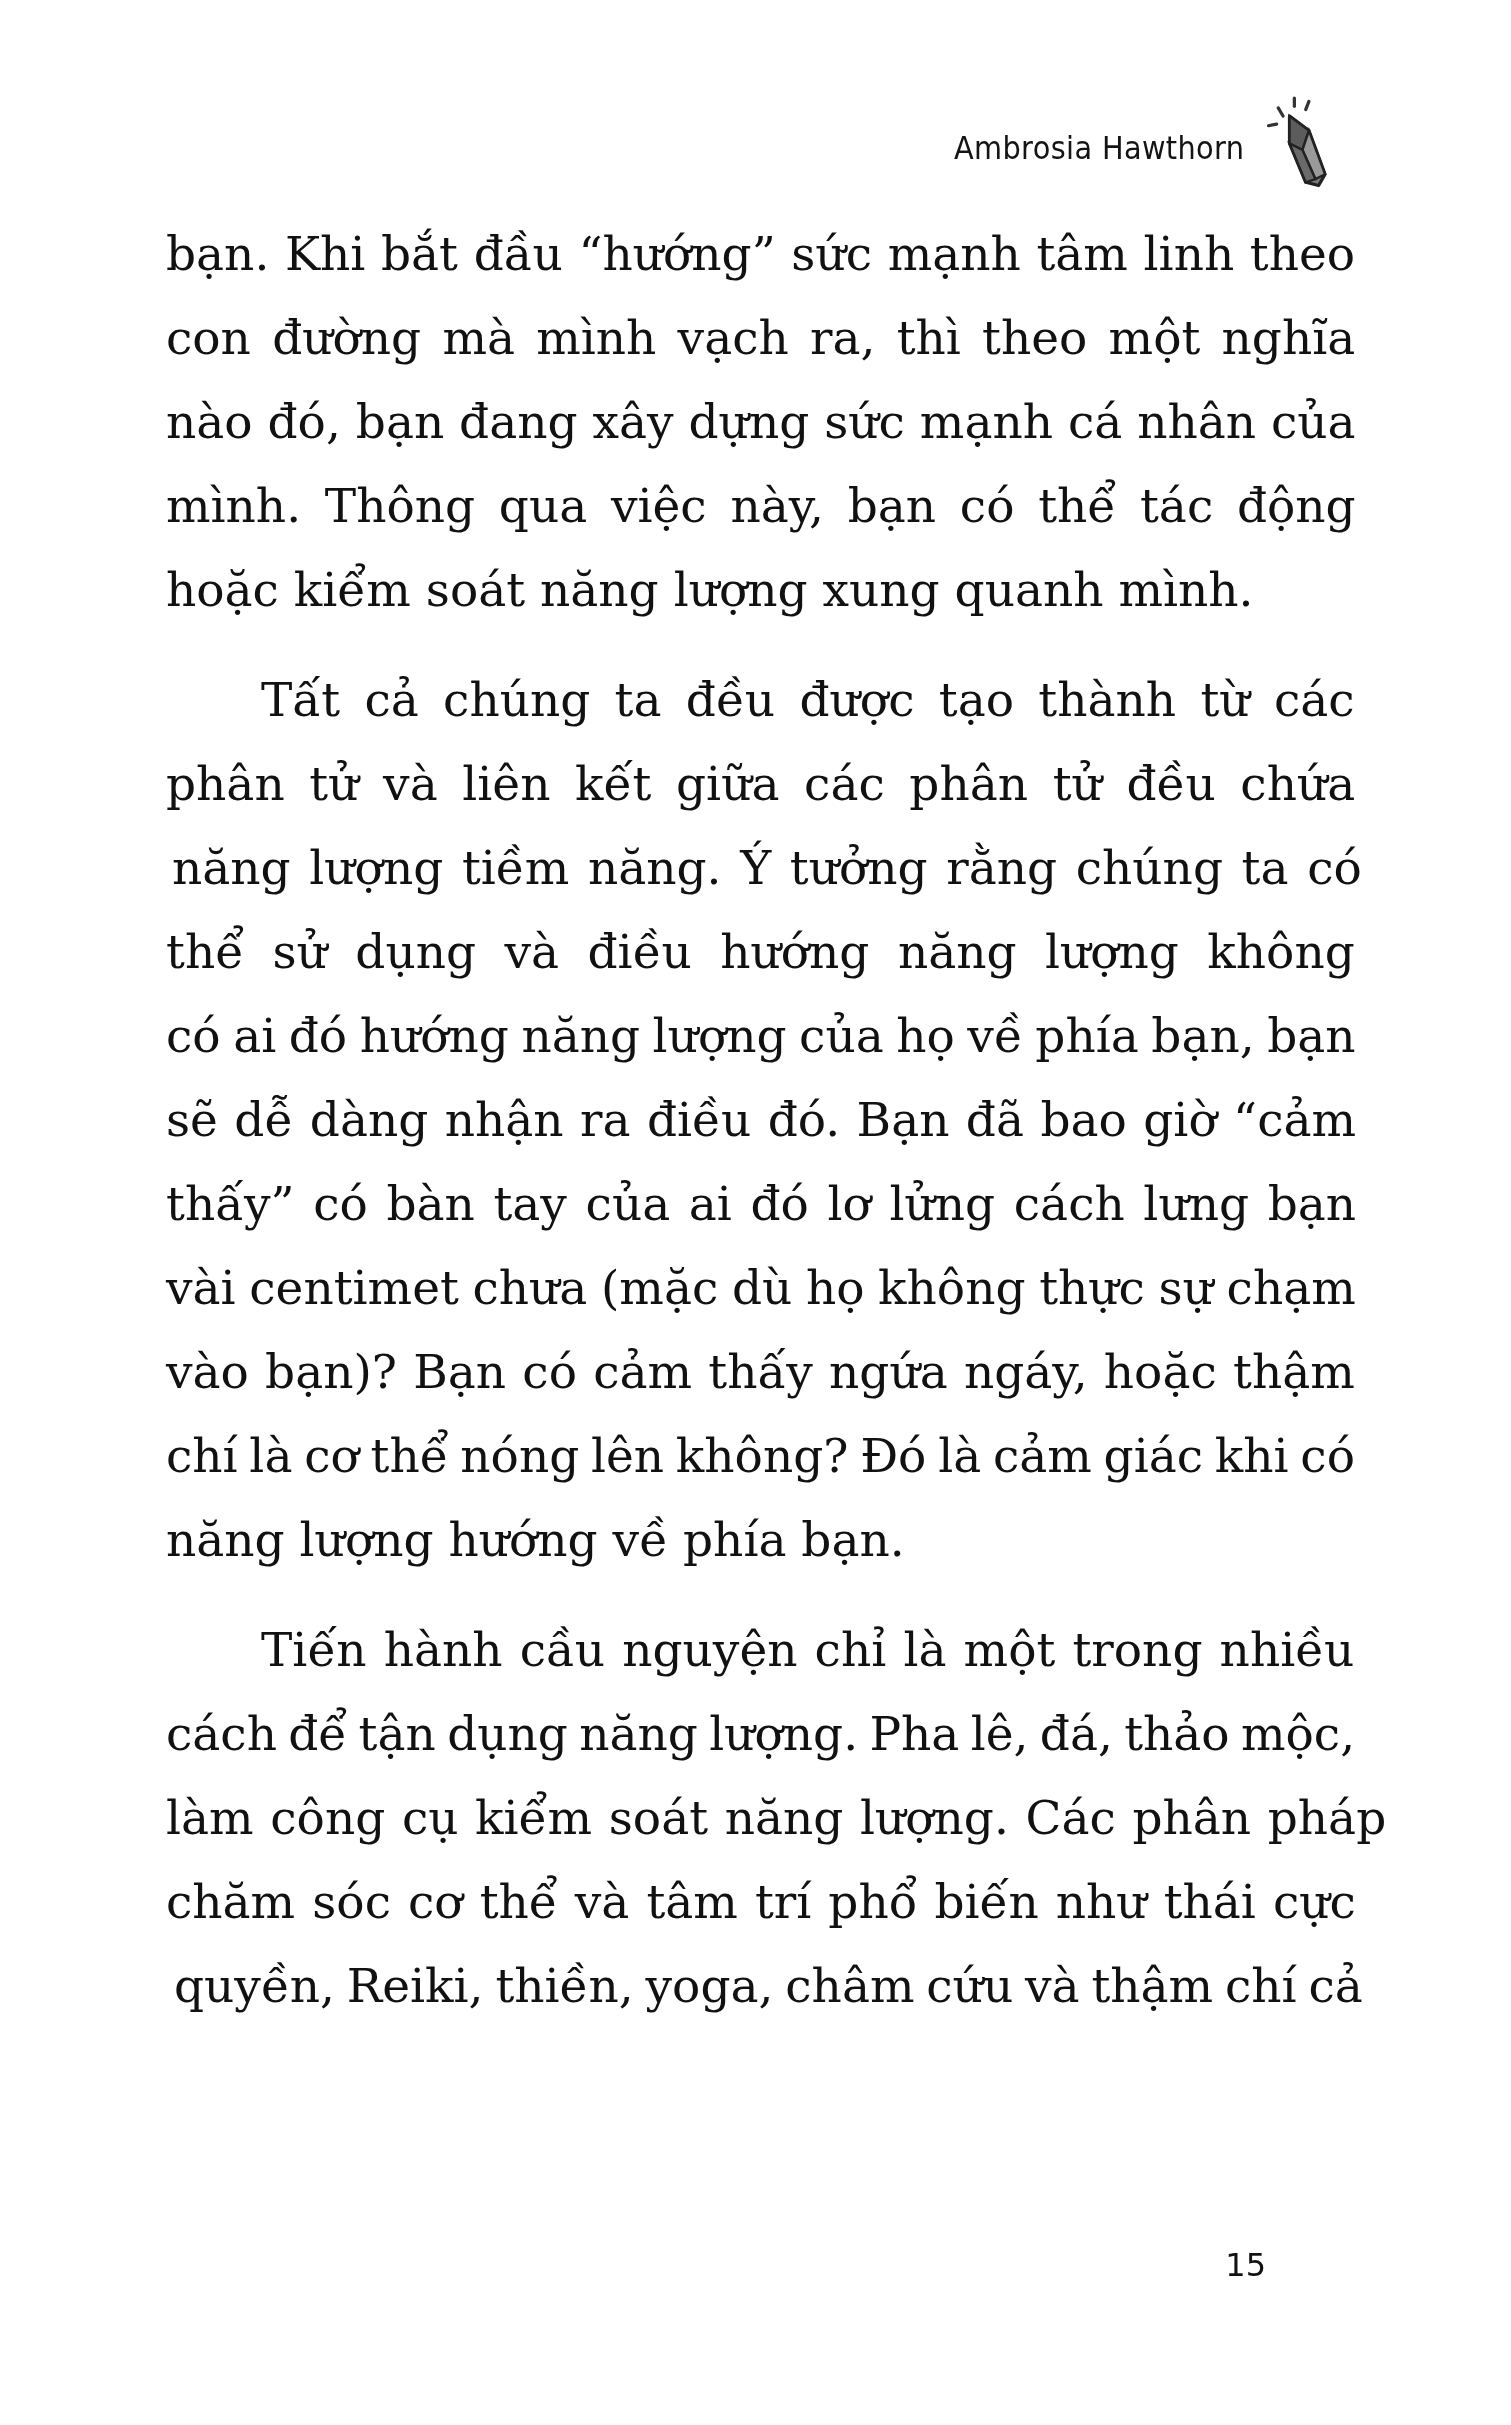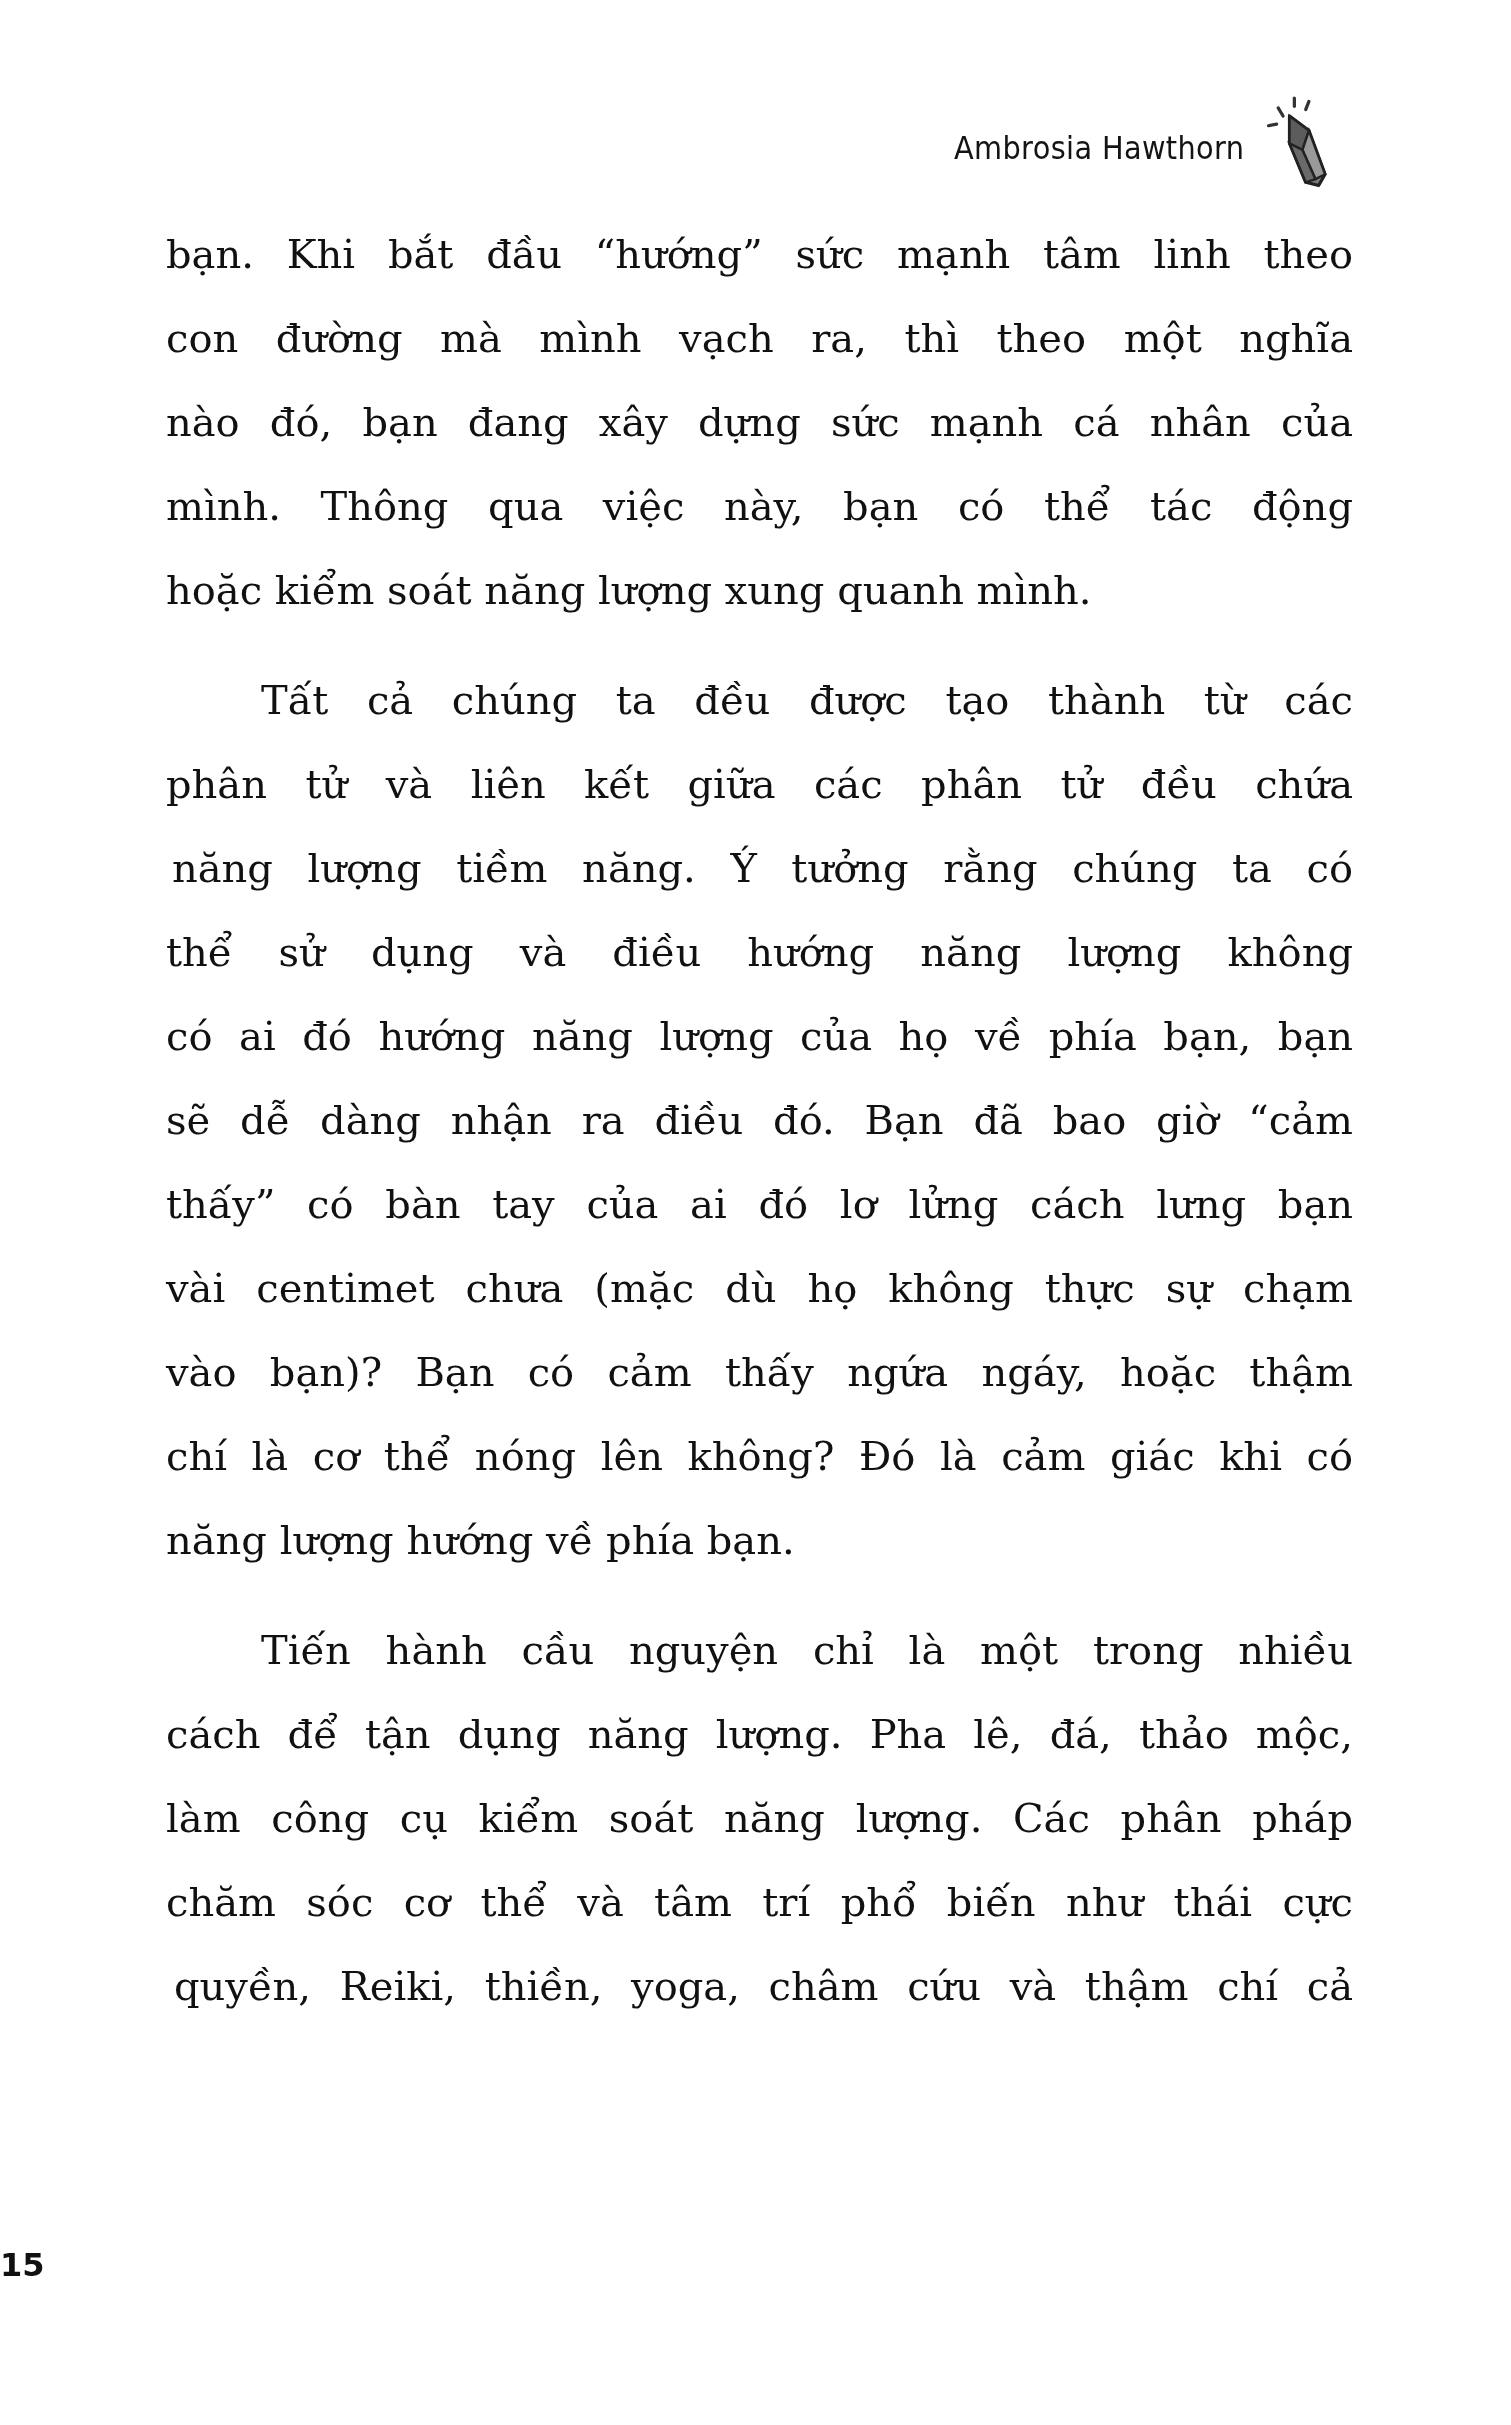--- a/index.html
+++ b/index.html
@@ -12,28 +12,28 @@
   }
   .header-author {
     position:absolute; left:24px; top:34px;
     font-family: "DejaVu Sans", "Liberation Sans", sans-serif;
     font-size:32px; letter-spacing:0.4px; color:#141414; transform:scaleX(0.9); transform-origin:left center;
     white-space:nowrap;
   }
   .crystal-icon { position:absolute; left:332px; top:0px; width:89px; height:97px; }
   .body-text {
     position:absolute; left:166px; top:212px; width:1187px;
-    font-size:40px; line-height:84px; text-align:justify;
+    font-size:47px; line-height:84px; text-align:justify;
   }
   .body-text p { margin:0 0 26px 0; text-indent:0; }
   .line { display:block; text-align:justify; text-align-last:justify; white-space:nowrap; overflow:visible; }
   .line.last { text-align-last:left; }
   .page-number {
-    position:absolute; top:2246px; left:0; width:1266px; text-align:left;
-    font-family: "DejaVu Sans", "Liberation Sans", sans-serif; font-weight:bold; font-size:32px; color:#111;
+    position:absolute; top:2246px; left:0; width:1266px; text-align:right;
+    font-family: "DejaVu Sans", "Liberation Sans", sans-serif; font-weight:normal; font-size:32px; color:#111;
   }
 </style>
 </head>
 <body>
 
 <div class="running-header">
   <span class="header-author">Ambrosia Hawthorn</span>
   <svg class="crystal-icon" viewBox="0 0 110 120">
     <line x1="20" y1="16" x2="26" y2="26" stroke="#333" stroke-width="4" stroke-linecap="round"></line>
     <line x1="40" y1="4" x2="40" y2="14" stroke="#333" stroke-width="4" stroke-linecap="round"></line>

